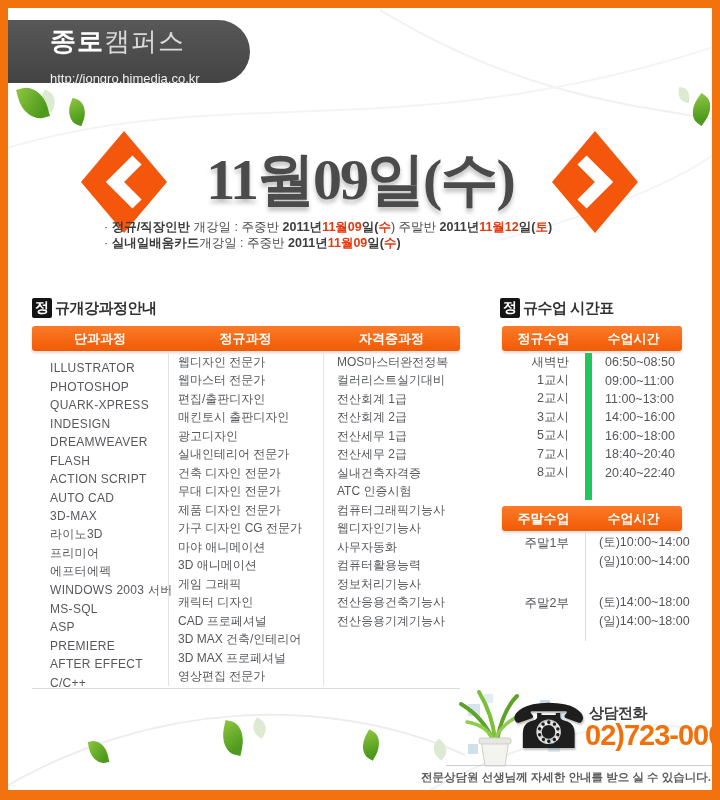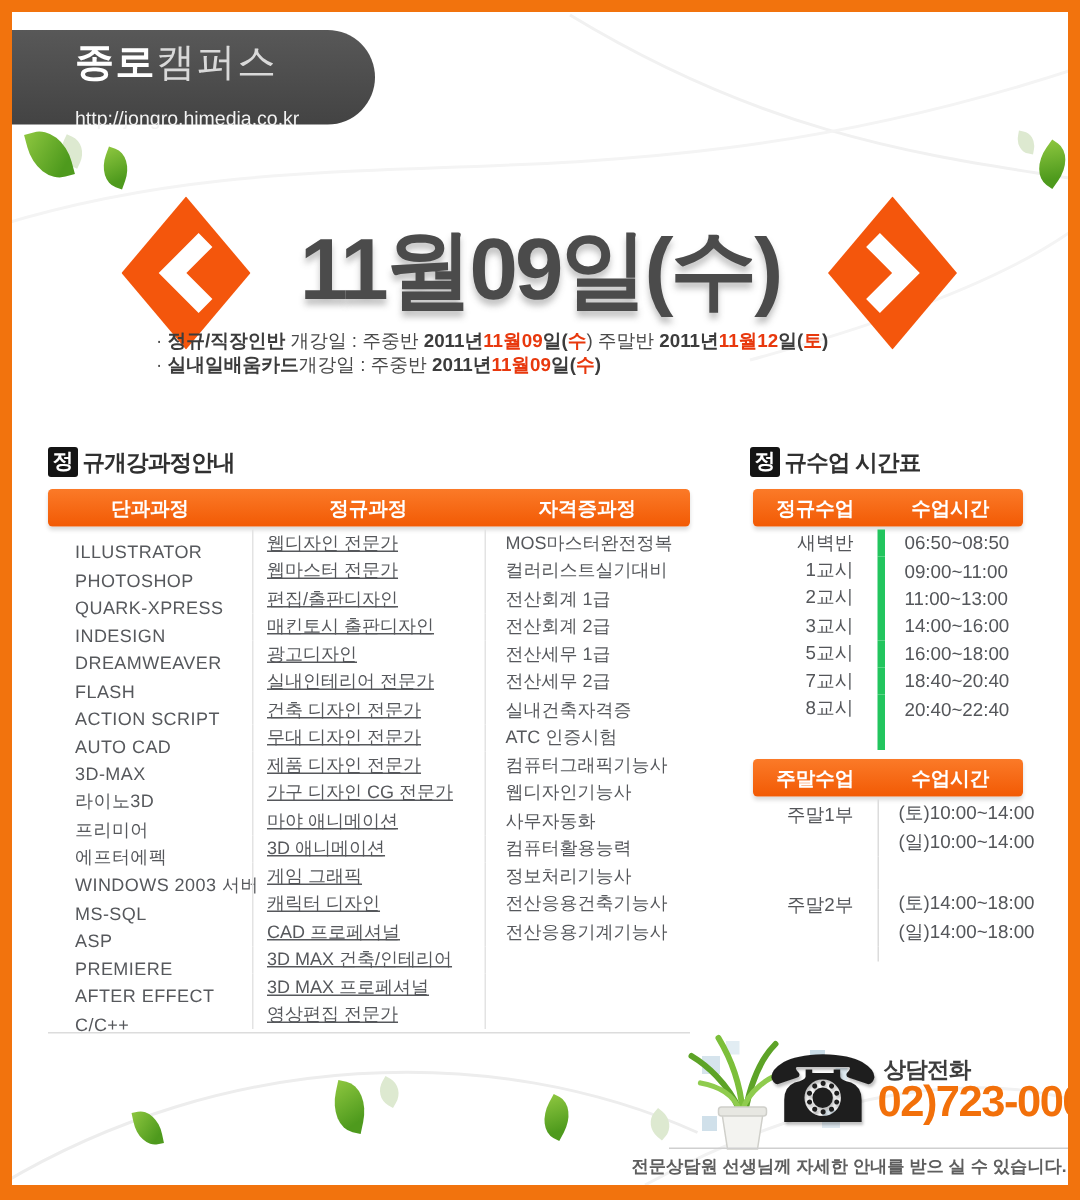--- a/index.html
+++ b/index.html
@@ -22,21 +22,21 @@
   .brand-bold{font-weight:700;color:#ffffff;}
   .brand-rest{font-weight:400;color:#d9d9d9;}
   .brand-url{font-size:13px;color:#f2f2f2;margin-top:16px;letter-spacing:0;}
 
   
   .diamond{position:absolute;z-index:3;}
   .diamond-left{left:81px;top:131px;}
   .diamond-right{left:552px;top:131px;}
   .banner-date{position:absolute;left:150px;top:131px;width:420px;z-index:3;
     text-align:center;font-size:58px;line-height:98px;font-weight:800;color:#4b4b4b;
-    letter-spacing:-2px;text-shadow:0 4px 4px rgba(80,80,80,.35);white-space:nowrap;}
+    letter-spacing:-2px;text-shadow:0 4px 4px rgba(80,80,80,.35);white-space:nowrap;font-family:Liberation Serif, serif;}
 
   
   .opening-info{position:absolute;left:104px;top:220px;z-index:3;font-size:12.5px;line-height:15.5px;color:#4a4a4a;white-space:nowrap;}
   .seg-bold{font-weight:700;color:#3c3c3c;}
   .seg-text{font-weight:400;color:#4a4a4a;}
   .seg-num{font-weight:700;color:#3c3c3c;}
   .seg-red{font-weight:700;color:#e8380d;}
 
   
   .section-title{position:absolute;z-index:3;display:flex;align-items:center;height:20px;}
@@ -54,29 +54,29 @@
   .course-header{left:32px;top:326px;width:428px;grid-template-columns:136px 155px 137px;}
   .weekday-header{left:502px;top:326px;width:180px;grid-template-columns:83px 97px;}
   .weekend-header{left:502px;top:506px;width:180px;grid-template-columns:83px 97px;}
 
   
   .course-body{position:absolute;left:32px;top:353px;width:428px;z-index:3;
     display:grid;grid-template-columns:136px 155px 137px;grid-auto-rows:18.5px;
     font-size:12px;color:#56585c;padding-bottom:2px;border-bottom:1px solid #dcdcdc;}
   .cell{display:flex;align-items:center;box-sizing:border-box;white-space:nowrap;}
   .c1{padding-left:18px;letter-spacing:0.3px;margin-top:12px;}
-  .c2{padding-left:9px;border-left:1px solid #e3e3e3;text-decoration:underline;}
+  .c2{padding-left:9px;border-left:1px solid #e3e3e3;}
   .c3{padding-left:13px;border-left:1px solid #e3e3e3;}
 
   
   .weekday-body{position:absolute;left:502px;top:353px;width:180px;z-index:3;
     display:grid;grid-template-columns:83px 97px;grid-auto-rows:18.4px;
     font-size:12.5px;color:#54565a;}
   .wlab{display:flex;align-items:center;justify-content:flex-end;padding-right:16px;box-sizing:border-box;white-space:nowrap;}
-  .wtime{display:flex;align-items:center;padding-left:13px;border-left:5px solid #22c55e;box-sizing:border-box;white-space:nowrap;}
+  .wtime{display:flex;align-items:center;padding-left:13px;border-left:7px solid #22c55e;box-sizing:border-box;white-space:nowrap;}
 
   
   .weekend-body{position:absolute;left:502px;top:533px;width:180px;z-index:3;
     display:grid;grid-template-columns:83px 97px;font-size:12.5px;color:#54565a;}
   .wk-label{text-align:right;padding:2px 16px 0 0;box-sizing:border-box;white-space:nowrap;}
   .wk-times{padding-left:13px;border-left:1px solid #dcdcdc;box-sizing:border-box;white-space:nowrap;}
   .wk-times div{line-height:19px;}
   .wk-spacer{height:22px;}
   .wk-tail{height:10px;}
 

